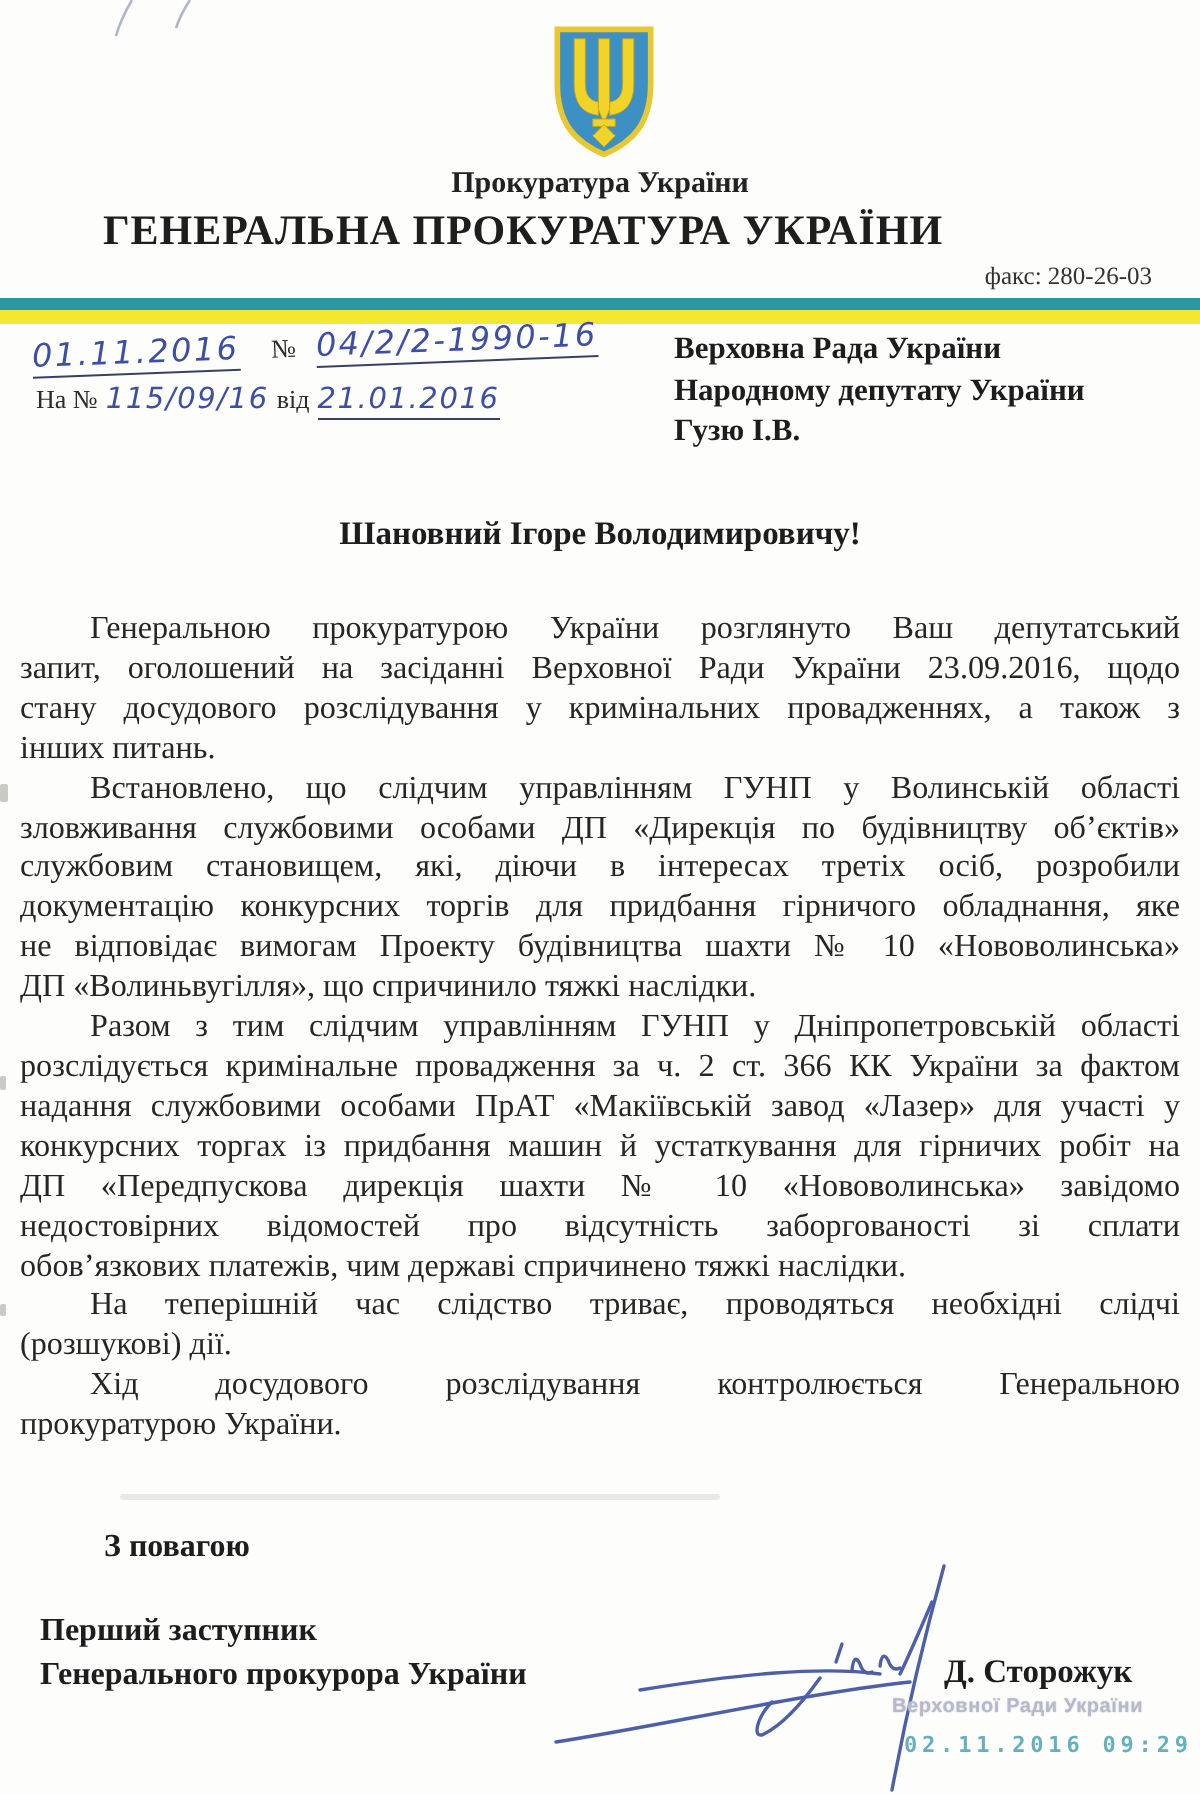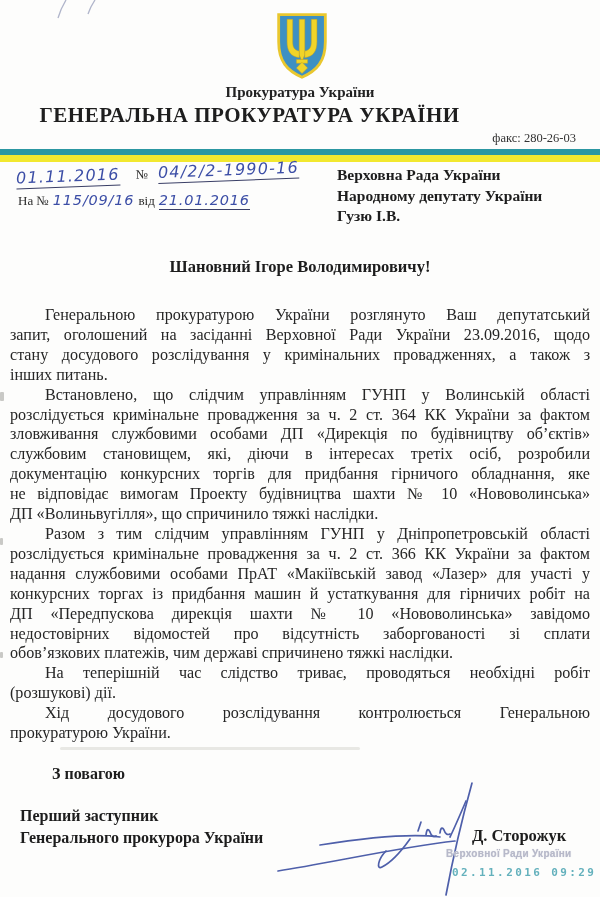--- a/index.html
+++ b/index.html
@@ -7,21 +7,21 @@
   .page{
     position:relative; width:600px; height:897px; margin:0 auto;
     background:#fdfdfc; overflow:hidden;
     font-family:"Liberation Serif", serif; color:#262626;
   }
   
   .emblem{position:absolute; left:274px; top:11px; width:56px; height:69px;}
   .agency-small{position:absolute; left:0; top:84px; width:600px; text-align:center;
     font-weight:bold; font-size:15px; color:#222;}
   .agency-main{position:absolute; left:0; top:103px; width:499px; text-align:center;
-    font-weight:bold; font-size:21px; letter-spacing:.5px; color:#1e1e1e;}
+    font-weight:bold; font-size:21px; letter-spacing:.5px; color:#1e1e1e;padding-left:12px;}
   .addr{position:absolute; left:52px; top:148px; font-size:12.5px; color:#333;}
   .fax{position:absolute; right:24px; top:131px; font-size:12.5px; color:#333;}
   .flag{position:absolute; left:0; top:149px; width:600px; height:13px;}
   .flag .t{height:6px;} .flag .b{height:7px;}
   
   .ref1{position:absolute; left:16px; top:163px; transform:rotate(-2.2deg); white-space:nowrap;}
   .ref2{position:absolute; left:18px; top:191px; white-space:nowrap;}
   .printed{font-family:"Liberation Serif",serif; font-size:13px; color:#2c2c2c; font-style:normal;}
   .hw{font-family:"DejaVu Sans",sans-serif; font-style:italic; color:#3c4ea6;
       font-size:16px; letter-spacing:1.2px; display:inline-block;}
@@ -108,34 +108,33 @@
   </div>
 
   <div class="letter-flow">
     <div class="salutation">Шановний Ігоре Володимировичу!</div>
     <div>
         <div class="bline indent">Генеральною прокуратурою України розглянуто Ваш депутатський</div>
         <div class="bline">запит, оголошений на засіданні Верховної Ради України 23.09.2016, щодо</div>
         <div class="bline">стану досудового розслідування у кримінальних провадженнях, а також з</div>
         <div class="bline final">інших питань.</div>
         <div class="bline indent">Встановлено, що слідчим управлінням ГУНП у Волинській області</div>
-        <div class="bline">розслідується кримінальне провадження за ч. 2 ст. 364 КК України за фактом</div>
         <div class="bline">зловживання службовими особами ДП «Дирекція по будівництву об’єктів»</div>
         <div class="bline">службовим становищем, які, діючи в інтересах третіх осіб, розробили</div>
         <div class="bline">документацію конкурсних торгів для придбання гірничого обладнання, яке</div>
         <div class="bline">не відповідає вимогам Проекту будівництва шахти № 10 «Нововолинська»</div>
         <div class="bline final">ДП «Волиньвугілля», що спричинило тяжкі наслідки.</div>
         <div class="bline indent">Разом з тим слідчим управлінням ГУНП у Дніпропетровській області</div>
         <div class="bline">розслідується кримінальне провадження за ч. 2 ст. 366 КК України за фактом</div>
         <div class="bline">надання службовими особами ПрАТ «Макіївській завод «Лазер» для участі у</div>
         <div class="bline">конкурсних торгах із придбання машин й устаткування для гірничих робіт на</div>
         <div class="bline">ДП «Передпускова дирекція шахти № 10 «Нововолинська» завідомо</div>
         <div class="bline">недостовірних відомостей про відсутність заборгованості зі сплати</div>
         <div class="bline final">обов’язкових платежів, чим державі спричинено тяжкі наслідки.</div>
-        <div class="bline indent">На теперішній час слідство триває, проводяться необхідні робіт</div>
+        <div class="bline indent">На теперішній час слідство триває, проводяться необхідні слідчі</div>
         <div class="bline final">(розшукові) дії.</div>
         <div class="bline indent">Хід досудового розслідування контролюється Генеральною</div>
         <div class="bline final">прокуратурою України.</div>
       </div>
   </div>
 
   <div class="valediction">З повагою</div>
   <div class="signer-title">
     <div>Перший заступник</div>
     <div>Генерального прокурора України</div>

